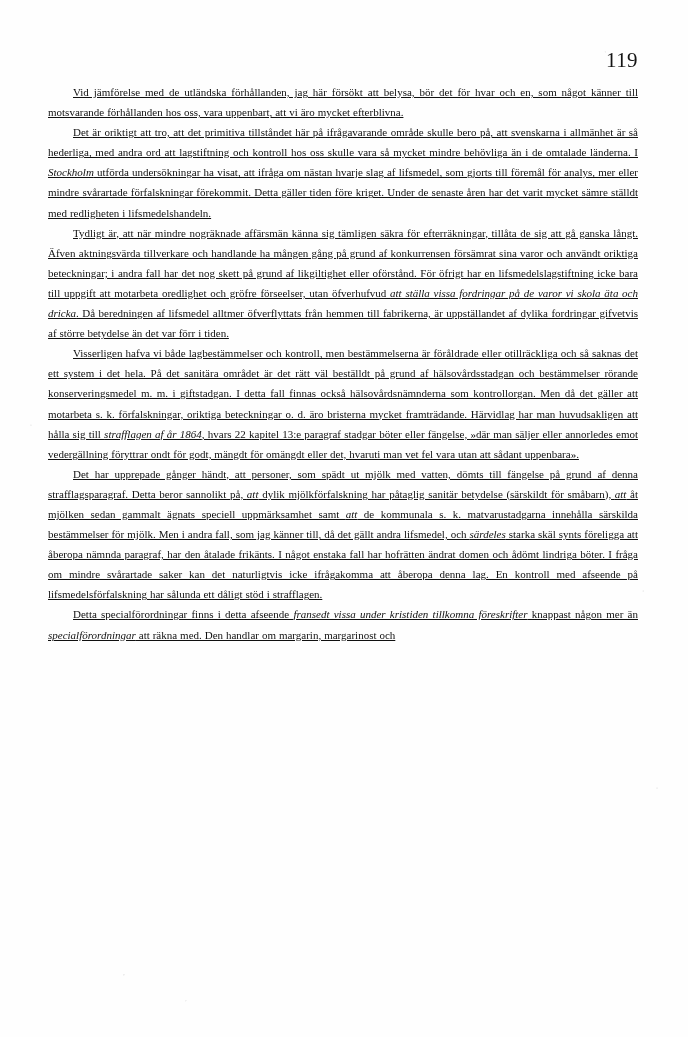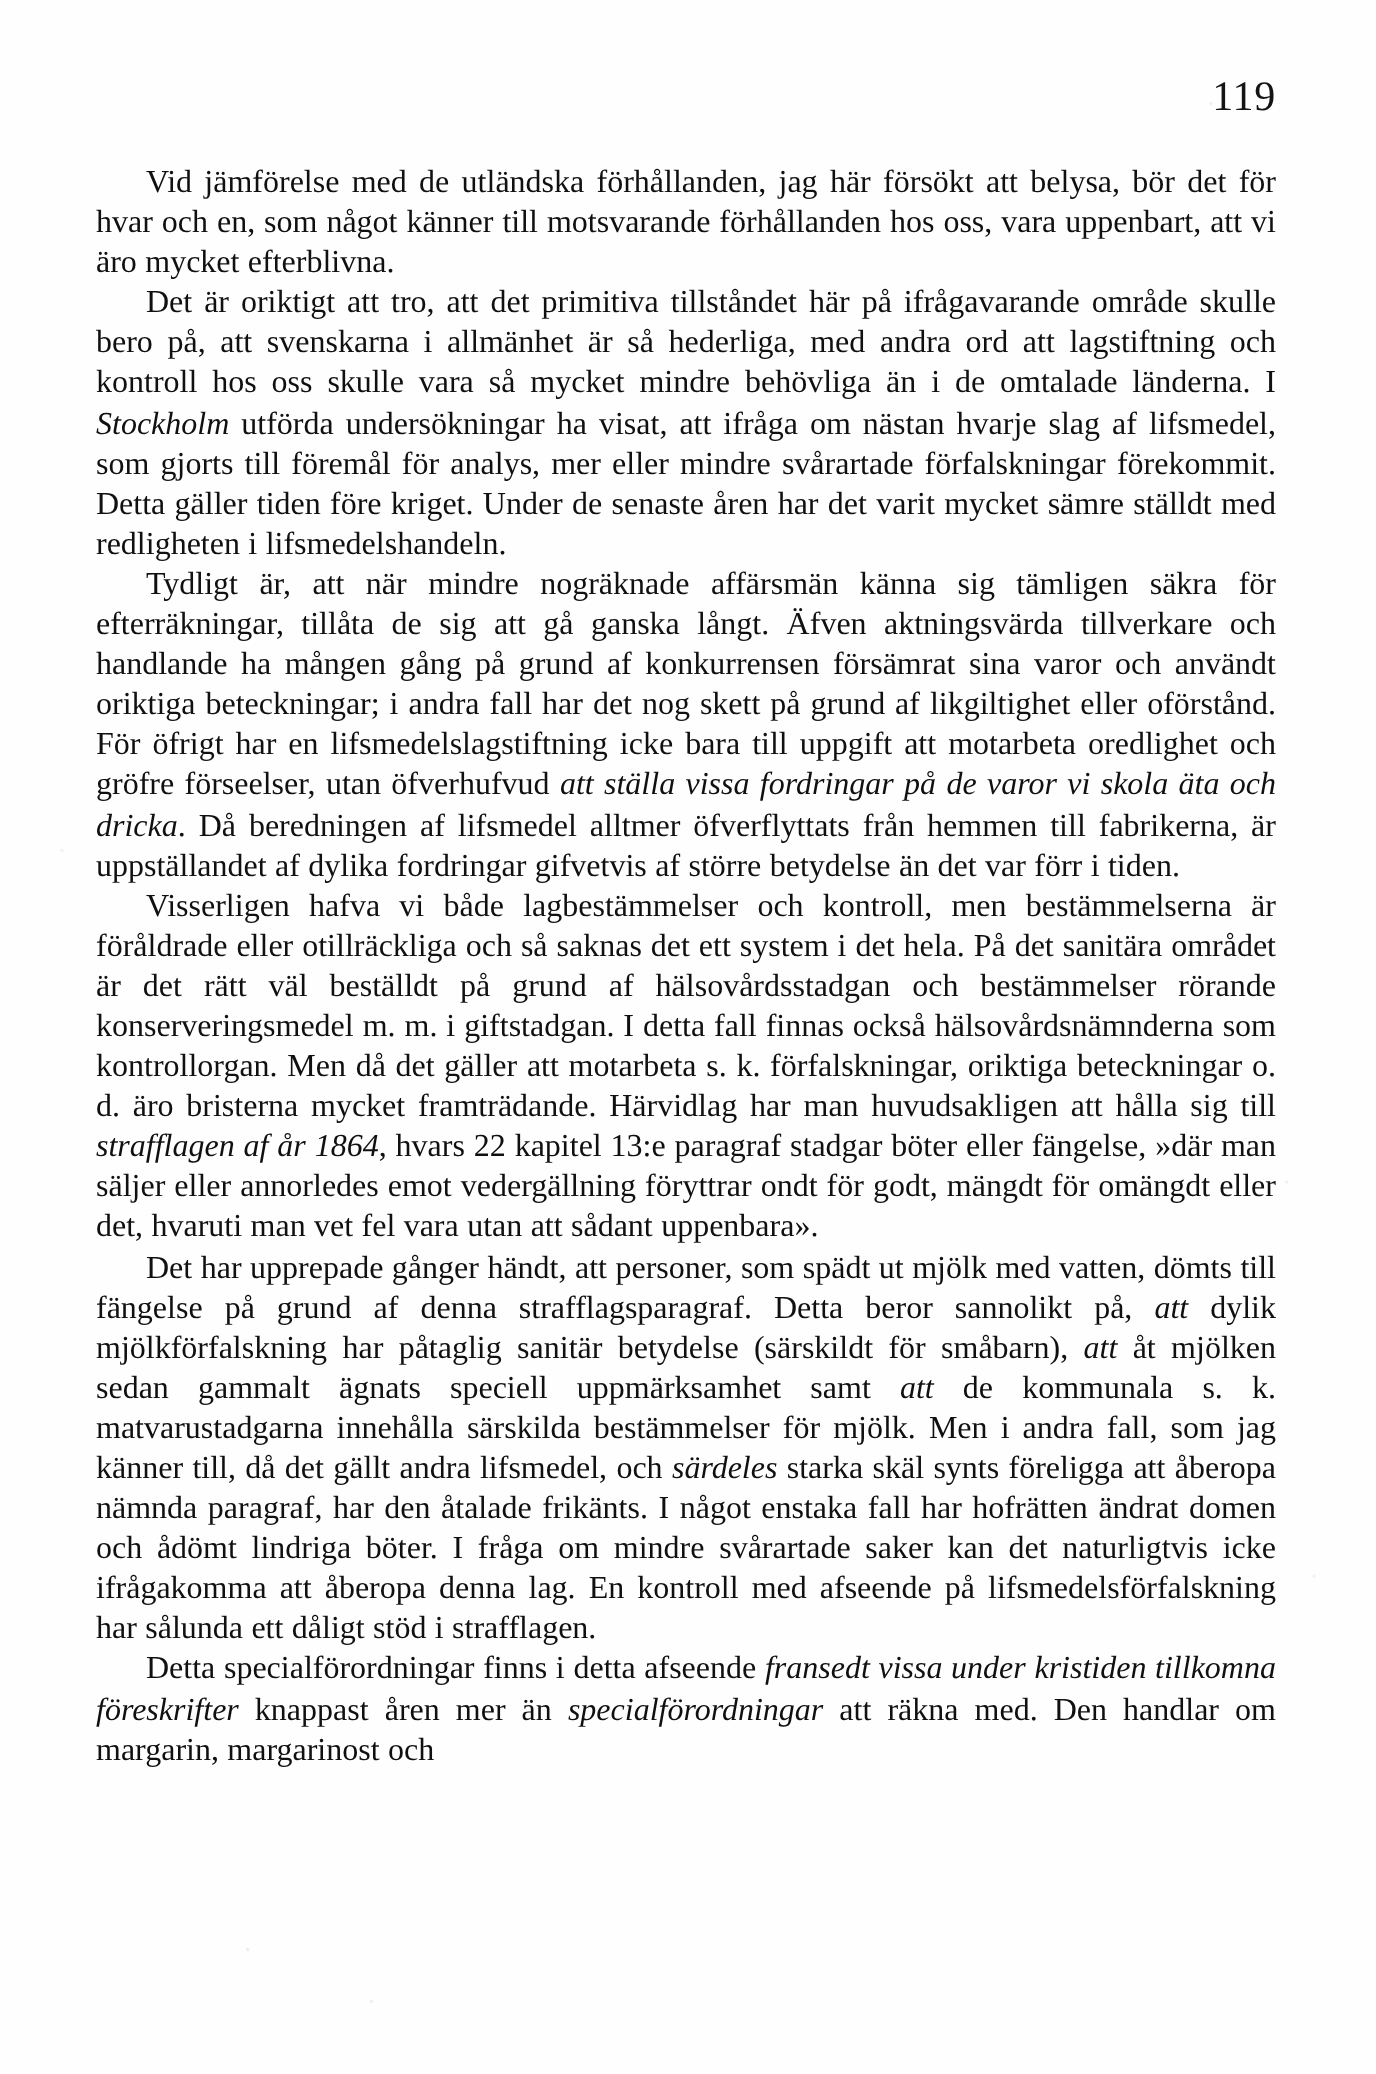--- a/index.html
+++ b/index.html
@@ -35,44 +35,45 @@
       radial-gradient(circle at 27% 96.5%, rgba(120,120,120,0.11) 0.6px, transparent 1.1px),
       radial-gradient(circle at 88% 5%, rgba(120,120,120,0.10) 0.6px, transparent 1.1px),
       radial-gradient(circle at 93.5% 57%, rgba(120,120,120,0.10) 0.6px, transparent 1.1px),
       radial-gradient(circle at 95.5% 76%, rgba(120,120,120,0.09) 0.6px, transparent 1.1px),
       radial-gradient(circle at 4.5% 41%, rgba(120,120,120,0.09) 0.6px, transparent 1.1px);
     opacity: 1;
   }
 
   .folio {
     position: absolute;
-    top: 36px;
+    top: 48px;
     left: 0;
     width: 638px;
     text-align: right;
     font-size: 21px;
     line-height: 24px;
     letter-spacing: 0.4px;
   }
 
   .textblock {
     position: absolute;
     left: 48px;
     top: 82px;
     width: 590px;
   }
 
   p.para {
     margin: 0;
-    font-size: 16px;
+    font-size: 11px;
     line-height: 20.1px;
     text-align: justify;
     text-align-last: left;
     text-indent: 25px;
     word-spacing: 0.2px;
+    text-decoration: underline;
     -webkit-font-smoothing: none;
   }
 
   em {
     font-style: italic;
   }
 
   
   .textblock {
     text-rendering: optimizeLegibility;
@@ -85,16 +86,16 @@
 <div id="page" style="background: rgb(254, 254, 254);">
 
   <div class="folio">119</div>
 
   <div class="textblock">
     <p class="para"><span>Vid jämförelse med de utländska förhållanden, jag här försökt att belysa, bör det för hvar och en, som något känner till motsvarande förhållanden hos oss, vara uppenbart, att vi äro mycket efterblivna.</span></p>
     <p class="para"><span>Det är oriktigt att tro, att det primitiva tillståndet här på ifrågavarande område skulle bero på, att svenskarna i allmänhet är så hederliga, med andra ord att lagstiftning och kontroll hos oss skulle vara så mycket mindre behövliga än i de omtalade länderna. I </span><em>Stockholm</em><span> utförda undersökningar ha visat, att ifråga om nästan hvarje slag af lifsmedel, som gjorts till föremål för analys, mer eller mindre svårartade förfalskningar förekommit. Detta gäller tiden före kriget. Under de senaste åren har det varit mycket sämre ställdt med redligheten i lifsmedelshandeln.</span></p>
     <p class="para"><span>Tydligt är, att när mindre nogräknade affärsmän känna sig tämligen säkra för efterräkningar, tillåta de sig att gå ganska långt. Äfven aktningsvärda tillverkare och handlande ha mången gång på grund af konkurrensen försämrat sina varor och användt oriktiga beteckningar; i andra fall har det nog skett på grund af likgiltighet eller oförstånd. För öfrigt har en lifsmedelslagstiftning icke bara till uppgift att motarbeta oredlighet och gröfre förseelser, utan öfverhufvud </span><em>att ställa vissa fordringar på de varor vi skola äta och dricka</em><span>. Då beredningen af lifsmedel alltmer öfverflyttats från hemmen till fabrikerna, är uppställandet af dylika fordringar gifvetvis af större betydelse än det var förr i tiden.</span></p>
     <p class="para"><span>Visserligen hafva vi både lagbestämmelser och kontroll, men bestämmelserna är föråldrade eller otillräckliga och så saknas det ett system i det hela. På det sanitära området är det rätt väl beställdt på grund af hälsovårdsstadgan och bestämmelser rörande konserveringsmedel m. m. i giftstadgan. I detta fall finnas också hälsovårdsnämnderna som kontrollorgan. Men då det gäller att motarbeta s. k. förfalskningar, oriktiga beteckningar o. d. äro bristerna mycket framträdande. Härvidlag har man huvudsakligen att hålla sig till </span><em>strafflagen af år 1864</em><span>, hvars 22 kapitel 13:e paragraf stadgar böter eller fängelse, »där man säljer eller annorledes emot vedergällning föryttrar ondt för godt, mängdt för omängdt eller det, hvaruti man vet fel vara utan att sådant uppenbara».</span></p>
     <p class="para"><span>Det har upprepade gånger händt, att personer, som spädt ut mjölk med vatten, dömts till fängelse på grund af denna strafflagsparagraf. Detta beror sannolikt på, </span><em>att</em><span> dylik mjölkförfalskning har påtaglig sanitär betydelse (särskildt för småbarn), </span><em>att</em><span> åt mjölken sedan gammalt ägnats speciell uppmärksamhet samt </span><em>att</em><span> de kommunala s. k. matvarustadgarna innehålla särskilda bestämmelser för mjölk. Men i andra fall, som jag känner till, då det gällt andra lifsmedel, och </span><em>särdeles</em><span> starka skäl synts föreligga att åberopa nämnda paragraf, har den åtalade frikänts. I något enstaka fall har hofrätten ändrat domen och ådömt lindriga böter. I fråga om mindre svårartade saker kan det naturligtvis icke ifrågakomma att åberopa denna lag. En kontroll med afseende på lifsmedelsförfalskning har sålunda ett dåligt stöd i strafflagen.</span></p>
-    <p class="para"><span>Detta specialförordningar finns i detta afseende </span><em>fransedt vissa under kristiden tillkomna föreskrifter</em><span> knappast åren mer än </span><em>specialförordningar</em><span> att räkna med. Den handlar om margarin, margarinost och</span></p>
+    <p class="para"><span>Detta specialförordningar finns i detta afseende </span><em>fransedt vissa under kristiden tillkomna föreskrifter</em><span> knappast någon mer än </span><em>specialförordningar</em><span> att räkna med. Den handlar om margarin, margarinost och</span></p>
   </div>
 
 </div>
 
 </body></html>

